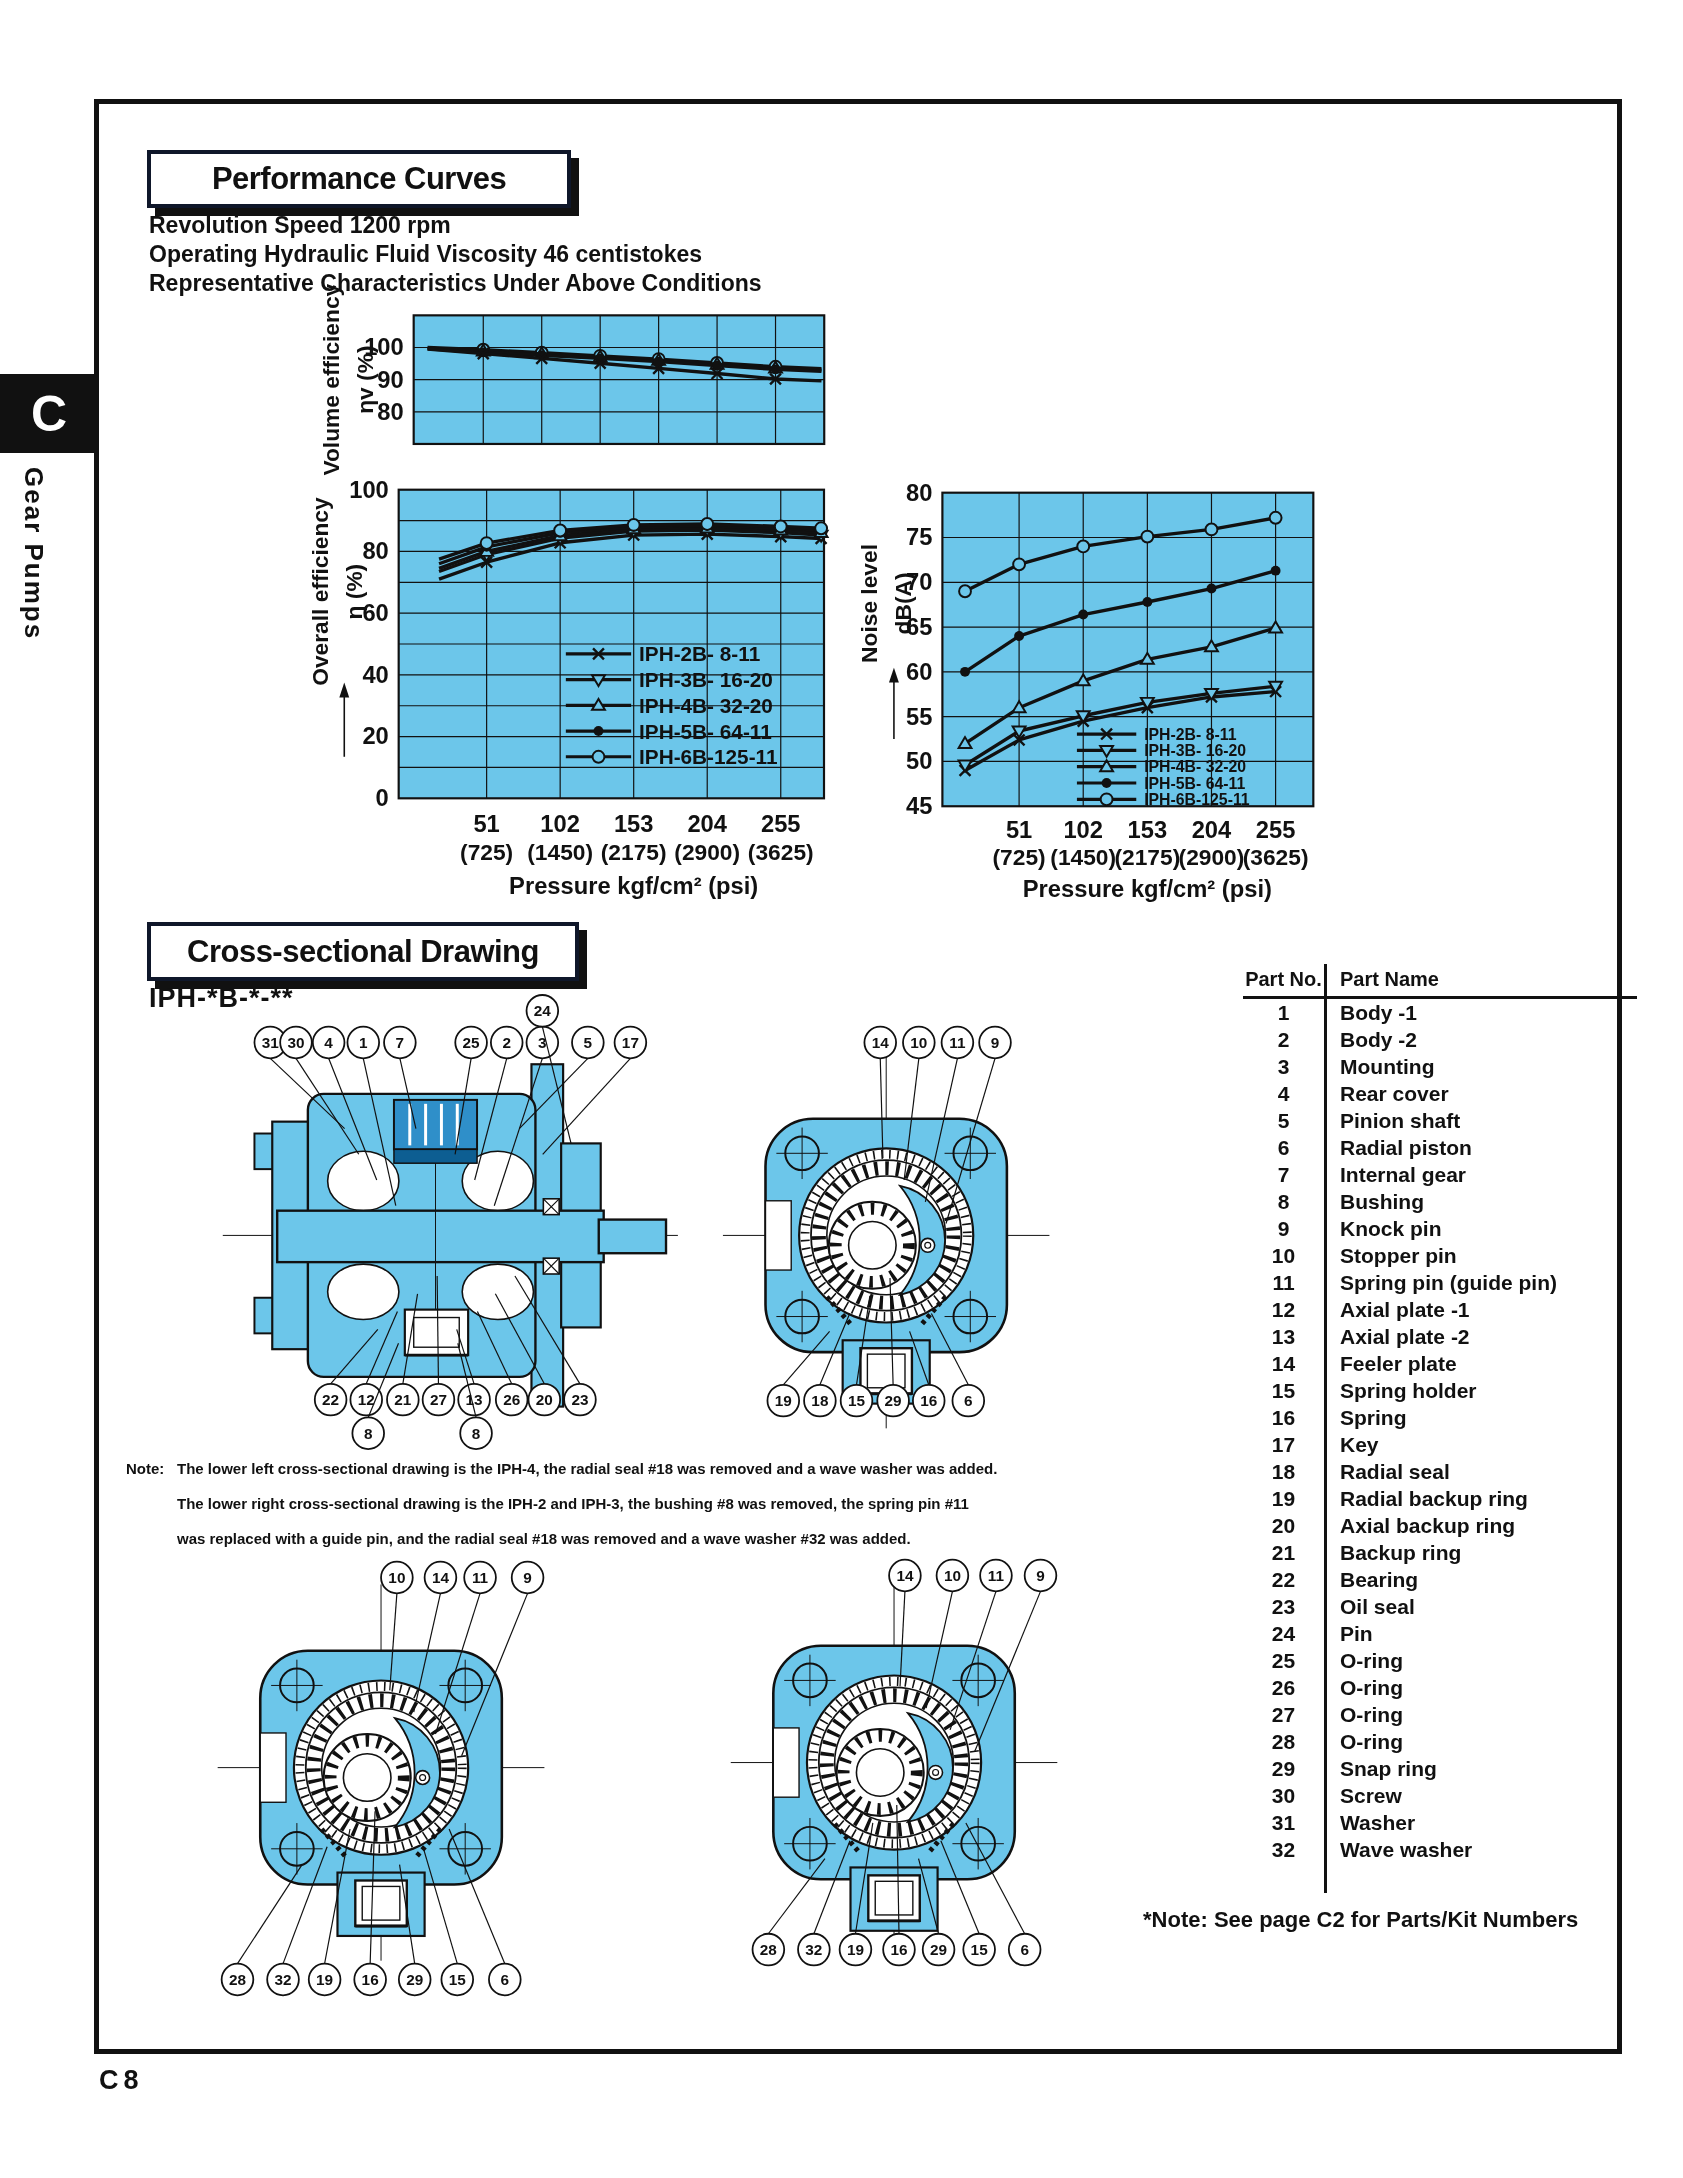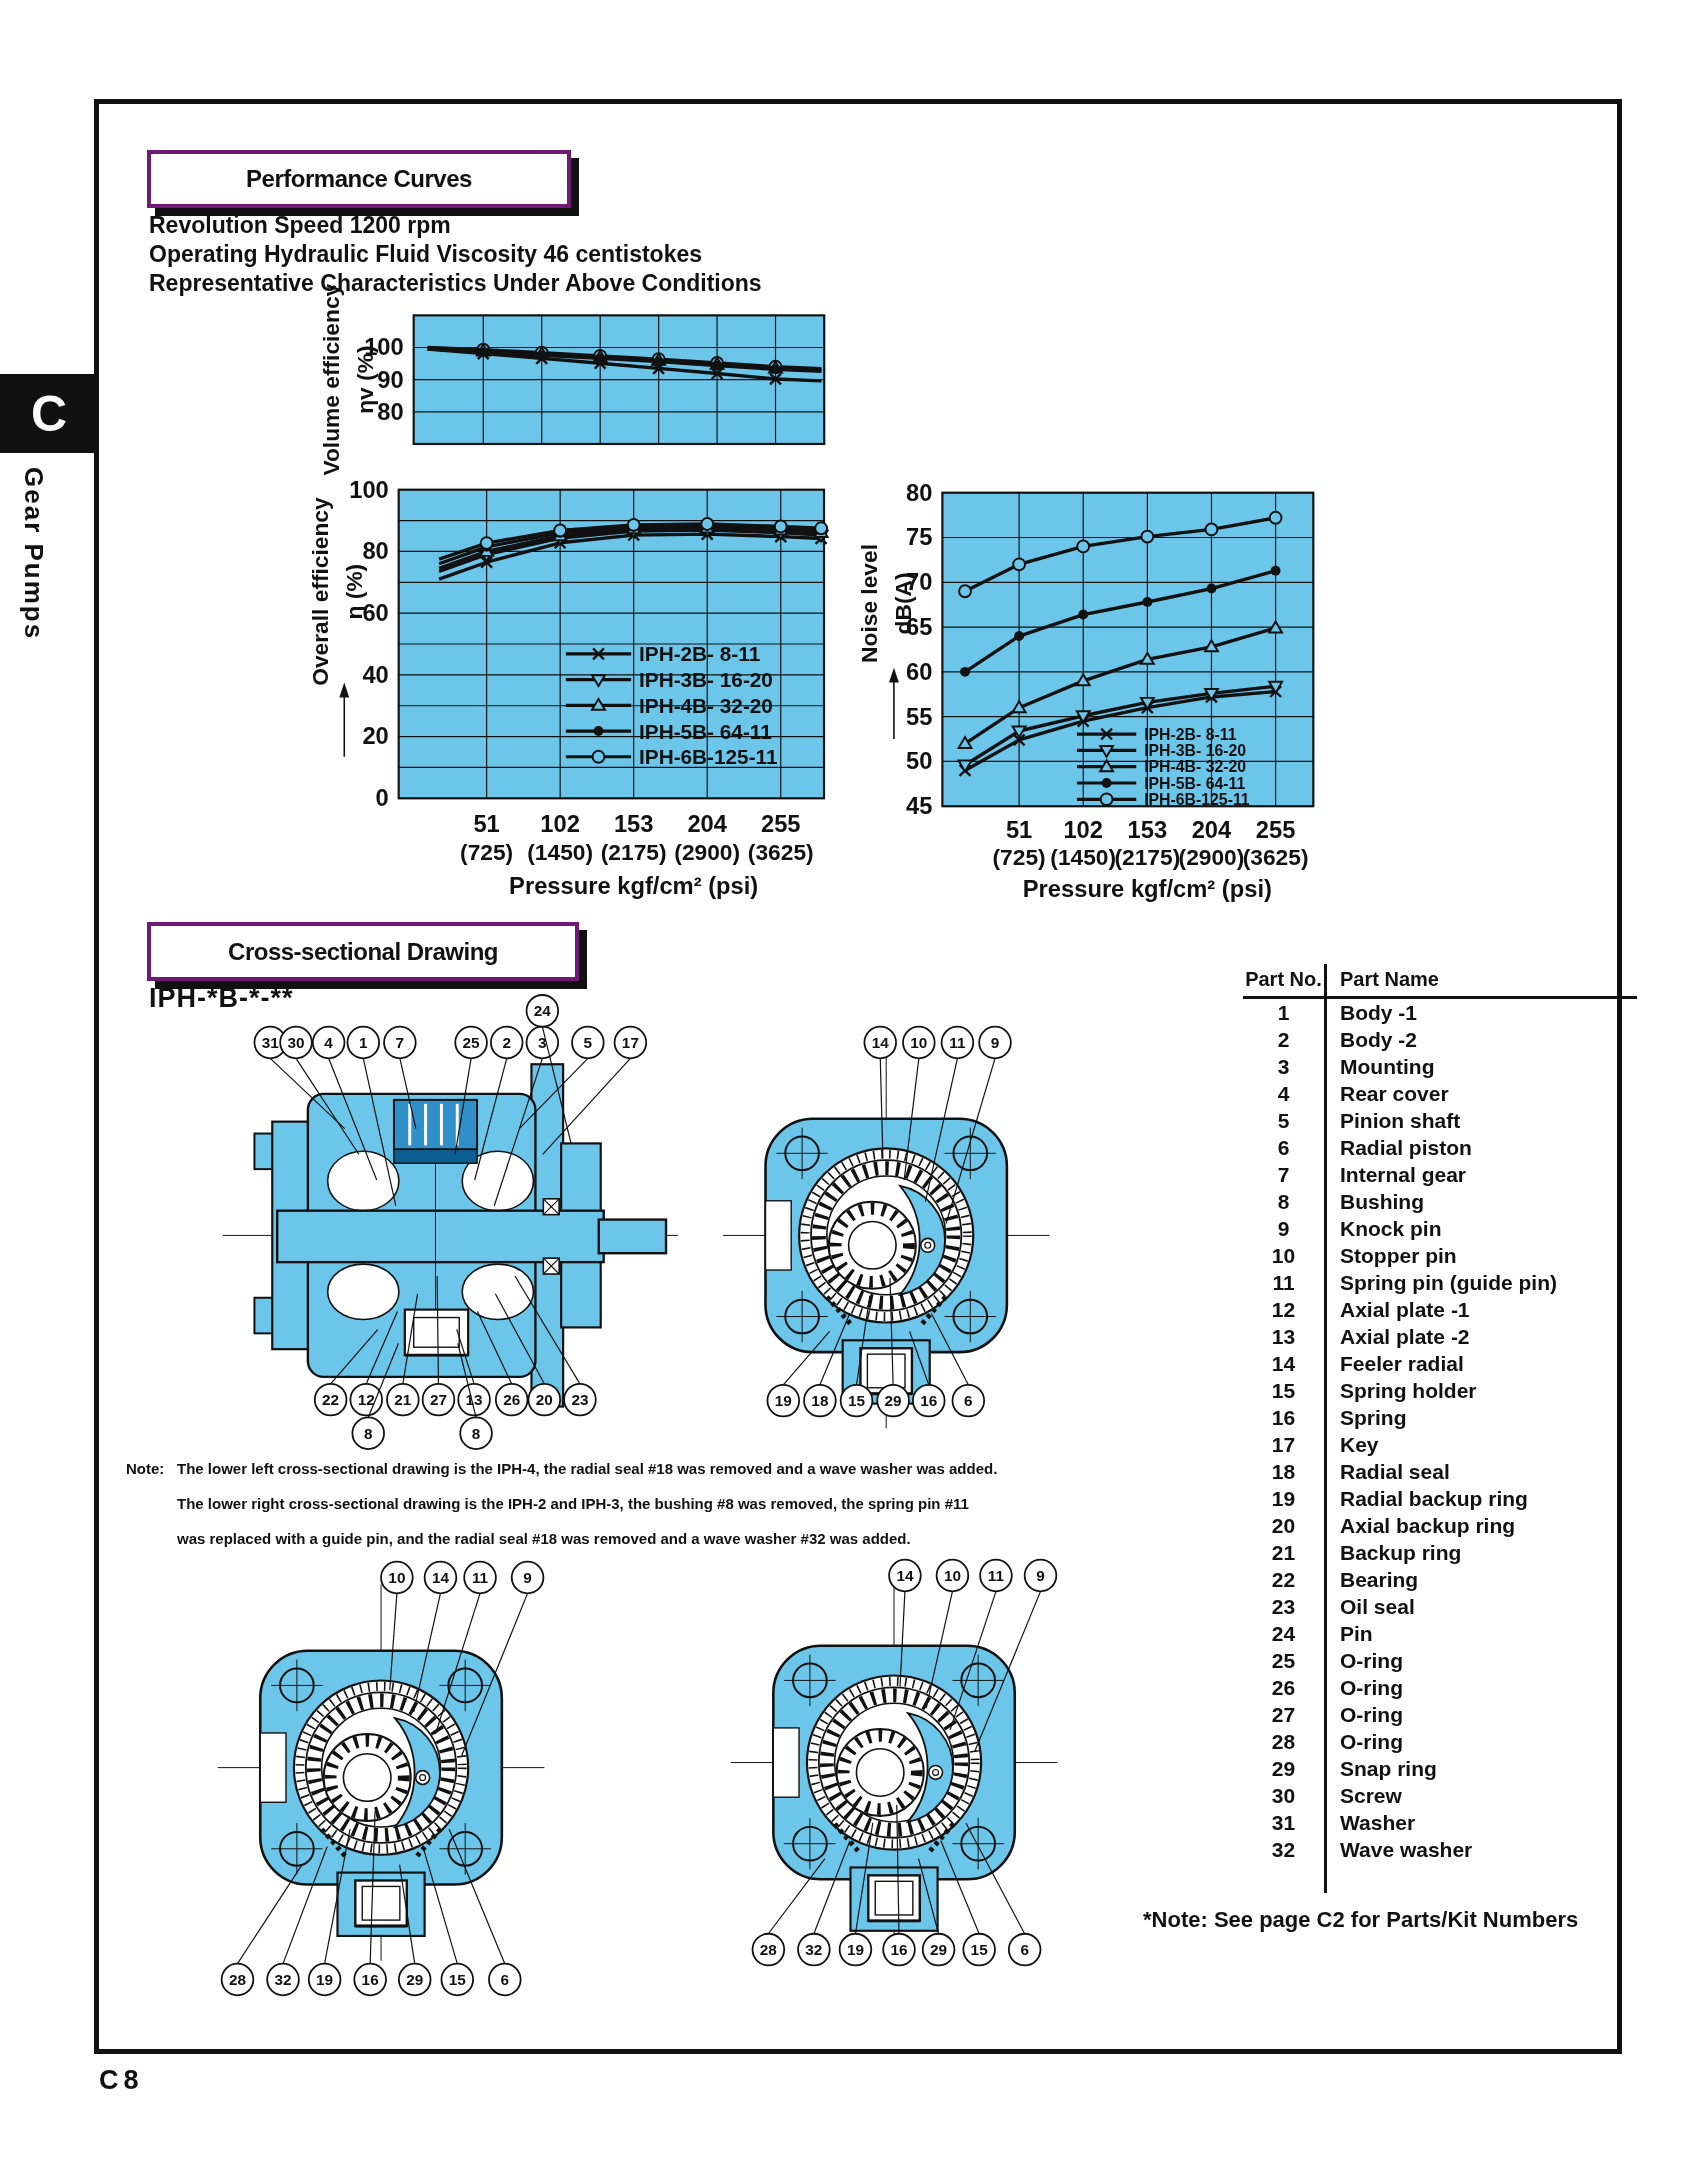--- a/index.html
+++ b/index.html
@@ -4,23 +4,23 @@
 <style>
   html,body{margin:0;padding:0;background:#fff;}
   .page{position:relative;width:1683px;height:2178px;background:#fff;overflow:hidden;
         font-family:"Liberation Sans",sans-serif;color:#111;}
   .abs{position:absolute;}
   .main-frame{left:94px;top:99px;width:1528px;height:1955px;border:5px solid #111;box-sizing:border-box;}
   .sidebar-tab{left:0;top:374px;width:98px;height:79px;background:#111;display:flex;align-items:center;justify-content:center;}
   .sidebar-tab span{color:#fff;font-size:50px;font-weight:700;}
   .sidebar-label{left:18px;top:467px;height:238px;writing-mode:vertical-rl;font-size:26px;font-weight:700;letter-spacing:2px;}
   .pagenum{left:99px;top:2065px;font-size:27px;font-weight:700;letter-spacing:5px;}
-  .hdrbox{border:4px solid #701a75;background:#fff;box-shadow:8px 8px 0 0 #111;
+  .hdrbox{border:4px solid #0f172a;background:#fff;box-shadow:8px 8px 0 0 #111;
           display:flex;align-items:center;justify-content:center;
-          font-size:24px;font-weight:700;letter-spacing:-0.5px;}
+          font-size:31px;font-weight:700;letter-spacing:-0.5px;}
   .cond{font-size:23px;font-weight:700;line-height:29px;white-space:nowrap;}
   .model{font-size:27px;font-weight:700;letter-spacing:1px;}
   .notewrap{font-size:15px;font-weight:600;line-height:35px;white-space:nowrap;}
   .note-label{position:absolute;left:0;top:0;font-weight:700;}
   .note-body{margin-left:51px;}
   .footnote{font-size:22px;font-weight:700;white-space:nowrap;}
   
   .pt{width:396px;}
   .pt-head{display:flex;font-size:20px;font-weight:700;height:34px;align-items:center;}
   .pt-no{width:81px;text-align:center;}
@@ -645,21 +645,21 @@
         <div class="pt-row">
           <span class="pt-no">12</span>
           <span class="pt-name">Axial plate -1</span>
         </div>
         <div class="pt-row">
           <span class="pt-no">13</span>
           <span class="pt-name">Axial plate -2</span>
         </div>
         <div class="pt-row">
           <span class="pt-no">14</span>
-          <span class="pt-name">Feeler radial</span>
+          <span class="pt-name">Feeler plate</span>
         </div>
         <div class="pt-row">
           <span class="pt-no">15</span>
           <span class="pt-name">Spring holder</span>
         </div>
         <div class="pt-row">
           <span class="pt-no">16</span>
           <span class="pt-name">Spring</span>
         </div>
         <div class="pt-row">

